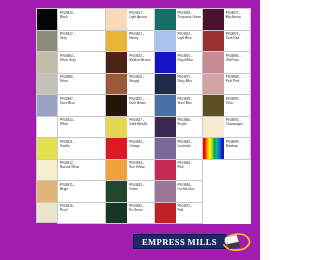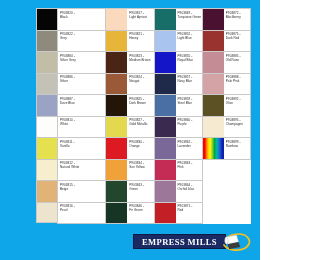--- a/index.html
+++ b/index.html
@@ -10,21 +10,21 @@
     width: 260px;
     height: 260px;
     background: #ffffff;
     font-family: "Liberation Sans", sans-serif;
     overflow: hidden;
   }
   #page {
     position: relative;
     width: 260px;
     height: 260px;
-    background: #0ea5e9;
+    background: #a21caf;
   }
   #chart {
     position: absolute;
     left: 57px;
     top: 8px;
     width: 193px;
     display: grid;
     grid-template-columns: repeat(4, 48.25px);
     border-top: 1px solid #c9c9c9;
     border-left: 1px solid #c9c9c9;

